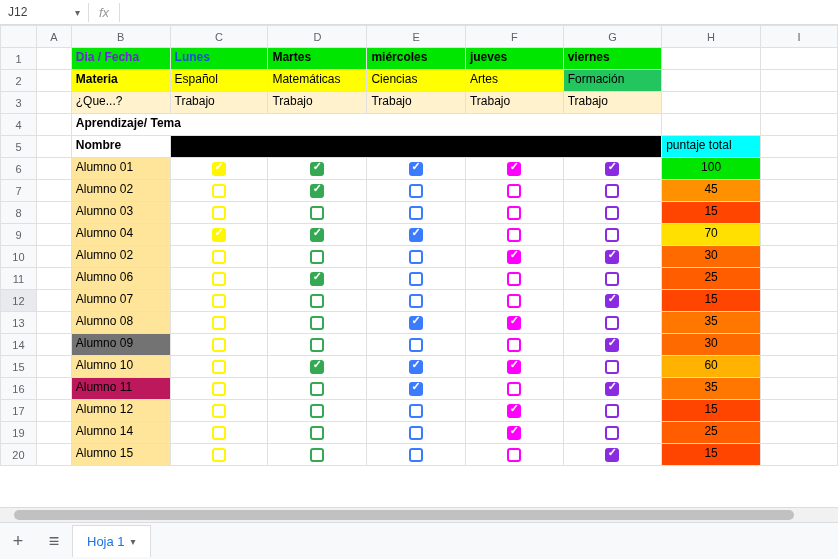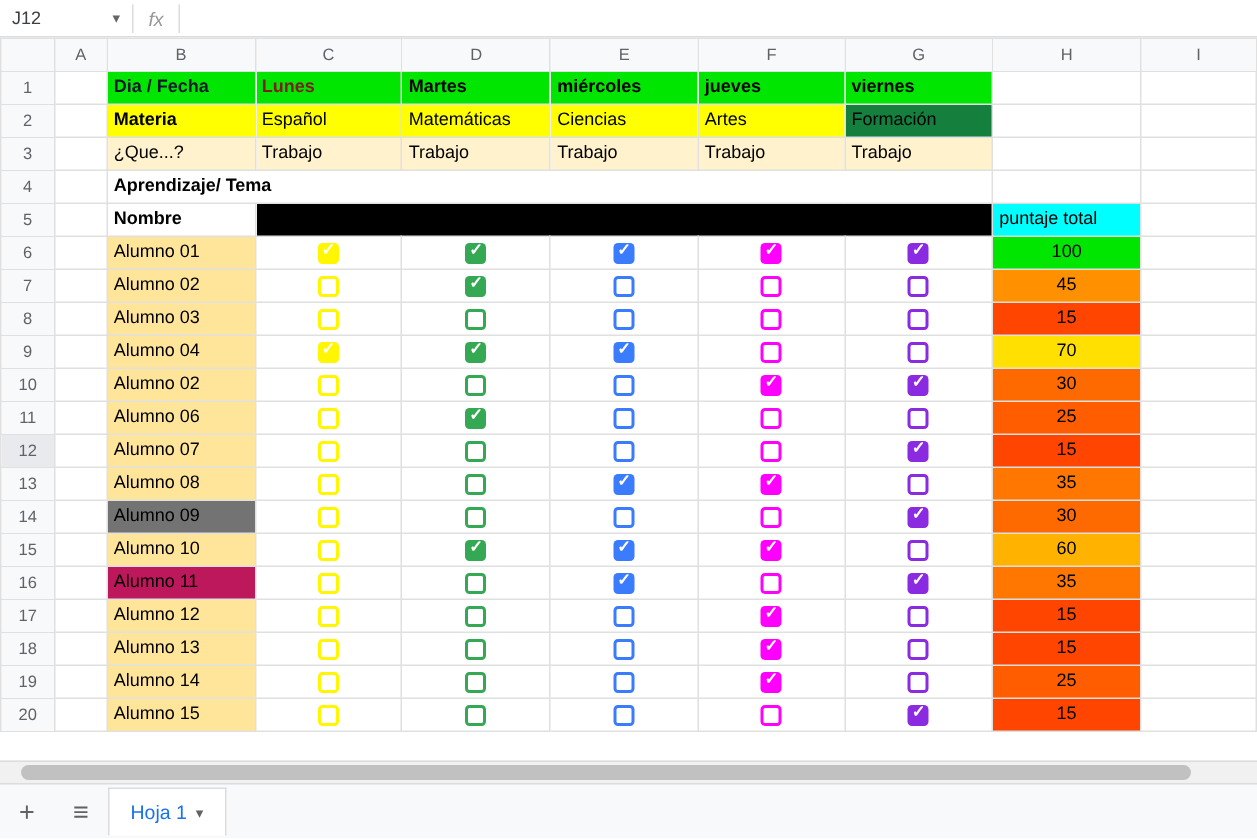--- a/index.html
+++ b/index.html
@@ -210,24 +210,24 @@
             <th>F</th>
             <th>G</th>
             <th>H</th>
             <th>I</th>
           </tr>
           <tr>
             <th class="rowhead">1</th>
             <td>
               <div class="cell"></div>
             </td>
-            <td style="background:#00e600;color:#0f172a">
+            <td style="background:#00e600;color:#6d28d9">
               <div class="cell"><b>Dia / Fecha</b></div>
             </td>
-            <td style="background:#00e600;color:#7f1d1d">
+            <td style="background:#00e600;color:#1d4ed8">
               <div class="cell"><b>Lunes</b></div>
             </td>
             <td style="background:#00e600;color:#000">
               <div class="cell"><b>Martes</b></div>
             </td>
             <td style="background:#00e600;color:#000">
               <div class="cell"><b>miércoles</b></div>
             </td>
             <td style="background:#00e600;color:#000">
               <div class="cell"><b>jueves</b></div>
@@ -255,21 +255,21 @@
             </td>
             <td style="background:#ffff00">
               <div class="cell">Matemáticas</div>
             </td>
             <td style="background:#ffff00">
               <div class="cell">Ciencias</div>
             </td>
             <td style="background:#ffff00">
               <div class="cell">Artes</div>
             </td>
-            <td style="background:#15803d">
+            <td style="background:#22c55e">
               <div class="cell">Formación</div>
             </td>
             <td>
               <div class="cell"></div>
             </td>
             <td>
               <div class="cell"></div>
             </td>
           </tr>
           <tr>
@@ -555,40 +555,20 @@
               <div class="cell"></div>
             </td>
           </tr>
           <tr>
             <th class="rowhead">17</th>
             <td>
               <div class="cell"></div>
             </td>
             <td style="background:#ffe599">
               <div class="cell">Alumno 12</div>
-            </td>
-            <td class="center"><span class="check" style="border-color:#fff600;"></span></td>
-            <td class="center"><span class="check" style="border-color:#34a853;"></span></td>
-            <td class="center"><span class="check" style="border-color:#3b7cff;"></span></td>
-            <td class="center"><span class="check checked" style="background:#ff00ff;"></span></td>
-            <td class="center"><span class="check" style="border-color:#8a2be2;"></span></td>
-            <td class="center" style="background:#ff4500">
-              <div class="cell" style="text-align:center">15</div>
-            </td>
-            <td>
-              <div class="cell"></div>
-            </td>
-          </tr>
-          <tr>
-            <th class="rowhead">18</th>
-            <td>
-              <div class="cell"></div>
-            </td>
-            <td style="background:#ffe599">
-              <div class="cell">Alumno 13</div>
             </td>
             <td class="center"><span class="check" style="border-color:#fff600;"></span></td>
             <td class="center"><span class="check" style="border-color:#34a853;"></span></td>
             <td class="center"><span class="check" style="border-color:#3b7cff;"></span></td>
             <td class="center"><span class="check checked" style="background:#ff00ff;"></span></td>
             <td class="center"><span class="check" style="border-color:#8a2be2;"></span></td>
             <td class="center" style="background:#ff4500">
               <div class="cell" style="text-align:center">15</div>
             </td>
             <td>

